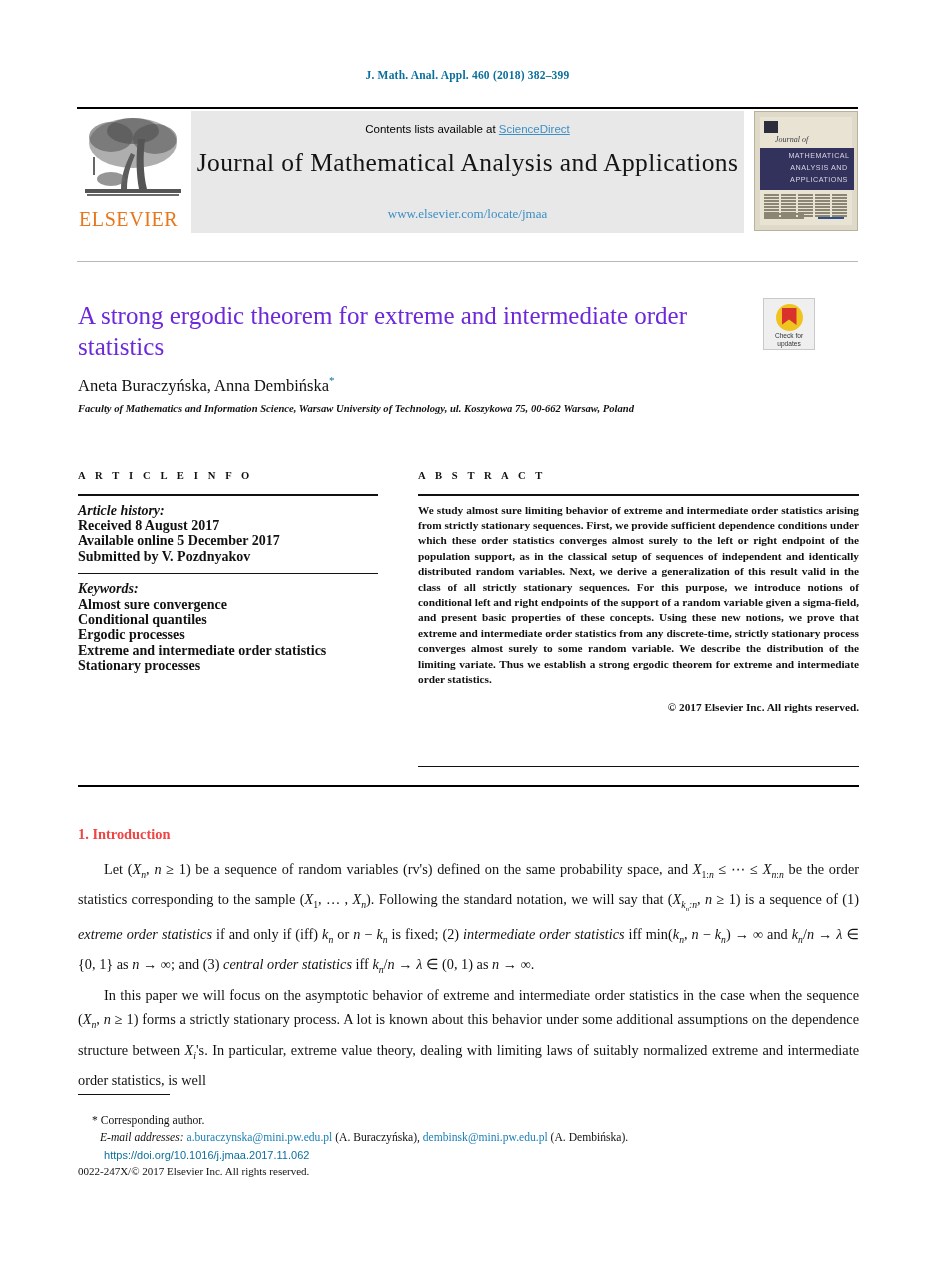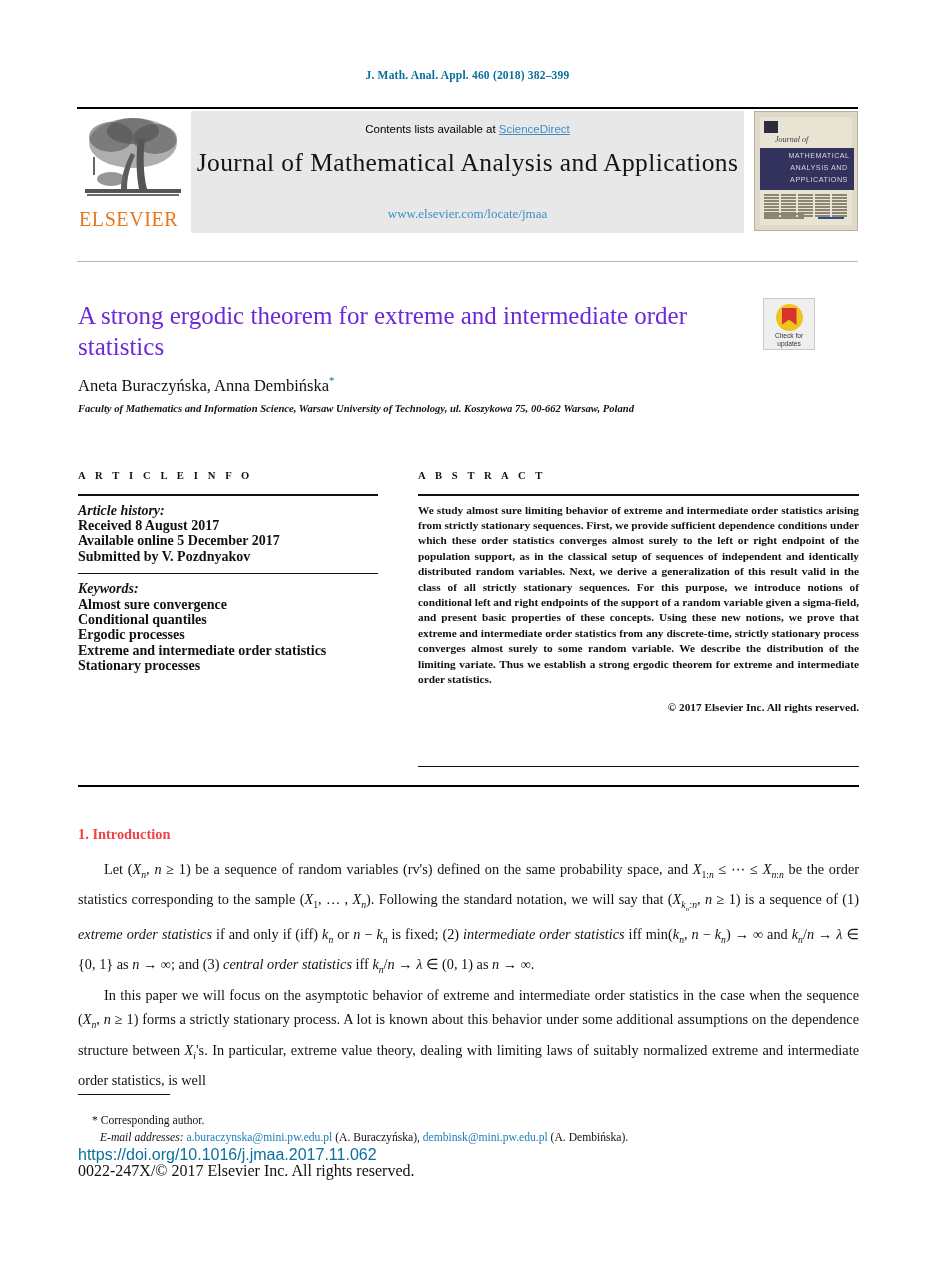--- a/index.html
+++ b/index.html
@@ -350,22 +350,23 @@
   }
   .footnote .ind { padding-left: 14px; }
   .footnote .ind2 { padding-left: 22px; }
   .footnote i { font-style: italic; }
   .lnk { color: #1a7fb5; }
 
   .bottom-block {
     position: absolute;
     left: 78px; top: 1147px;
     font-family: "Liberation Sans", sans-serif;
-    font-size: 16px;
+    font-size: 11px;
     line-height: 16px;
+    text-align: right;
   }
   .bottom-block .doi { color: #0b6f9d; }
   .bottom-block .issn {
     font-family: "Liberation Serif", serif;
     color: #111;
   }
 </style>
 </head>
 <body>
 

